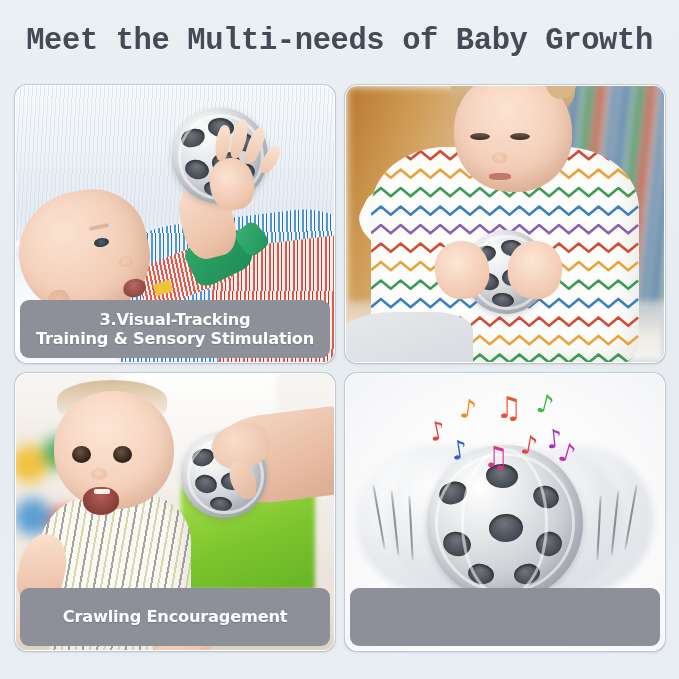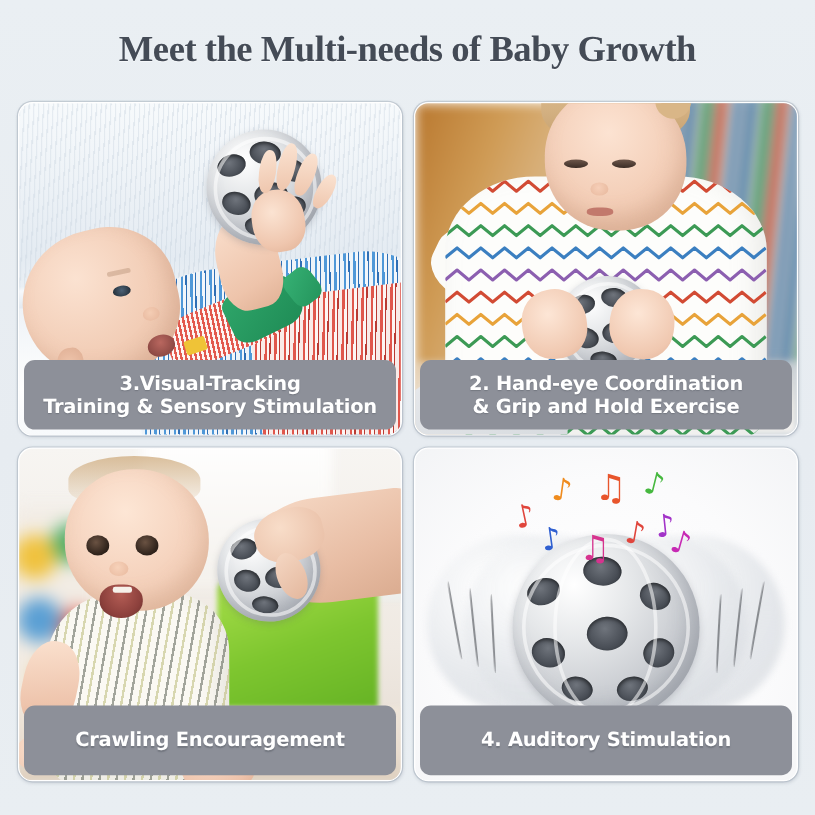--- a/index.html
+++ b/index.html
@@ -26,21 +26,21 @@
   .title-bar {
     position: absolute;
     left: 0; top: 0;
     width: 679px;
     height: 82px;
     display: flex;
     align-items: center;
     justify-content: center;
   }
   .title-text {
-    font-family: Liberation Serif, serif;
+    font-family: Liberation Mono, monospace;
     font-size: 30.5px;
     font-weight: bold;
     letter-spacing: -0.4px;
     color: #444b56;
     white-space: nowrap;
     text-shadow: 0 1px 0 rgba(255,255,255,0.55);
   }
 
   
   .grid {
@@ -627,24 +627,20 @@
           <div class="hole" style="left:46%; top:46%; width:24px; height:18px; transform:rotate(-6deg);"></div>
           <div class="hole" style="left:34%; top:76%; width:22px; height:14px; transform:rotate(6deg);"></div>
           <div class="rib" style="left:7%; top:7%; width:82%; height:82%;"></div>
         </div>
 
         <div class="p2-hand-l"></div>
         <div class="p2-hand-r2"></div>
         <div class="p2-lap"></div>
       </div>
 
-      <div class="caption">
-        <span class="l1">2. Hand-eye Coordination</span>
-        <span class="l2">&amp; Grip and Hold Exercise</span>
-      </div>
     </div>
 
     <div class="panel">
       <div class="photo">
         <div class="p3-bg"></div>
         <div class="p3-window"></div>
         <div class="p3-blurtoy"></div>
         <div class="p3-whiteshelf"></div>
         <div class="p3-greenbox"></div>
         <div class="p3-floor"></div>
@@ -719,18 +715,17 @@
           <span class="note" style="left:60%; top:6%;  color:#46b83f; transform:rotate(14deg);">♪</span>
           <span class="note" style="left:33%; top:23%; color:#2f5fd0; transform:rotate(-8deg);">♪</span>
           <span class="note" style="left:43%; top:25%; color:#d6338e; font-size:29px;">♫</span>
           <span class="note" style="left:55%; top:21%; color:#e0453c; transform:rotate(10deg);">♪</span>
           <span class="note" style="left:63%; top:19%; color:#a233c8; transform:rotate(-6deg);">♪</span>
           <span class="note" style="left:67%; top:24%; color:#c72ab4; transform:rotate(16deg);">♪</span>
         </div>
       </div>
 
       <div class="caption">
-        <span class="l1">4. Auditory Stimulation</span>
       </div>
     </div>
 
   </div>
 </div>
 
 </body></html>

